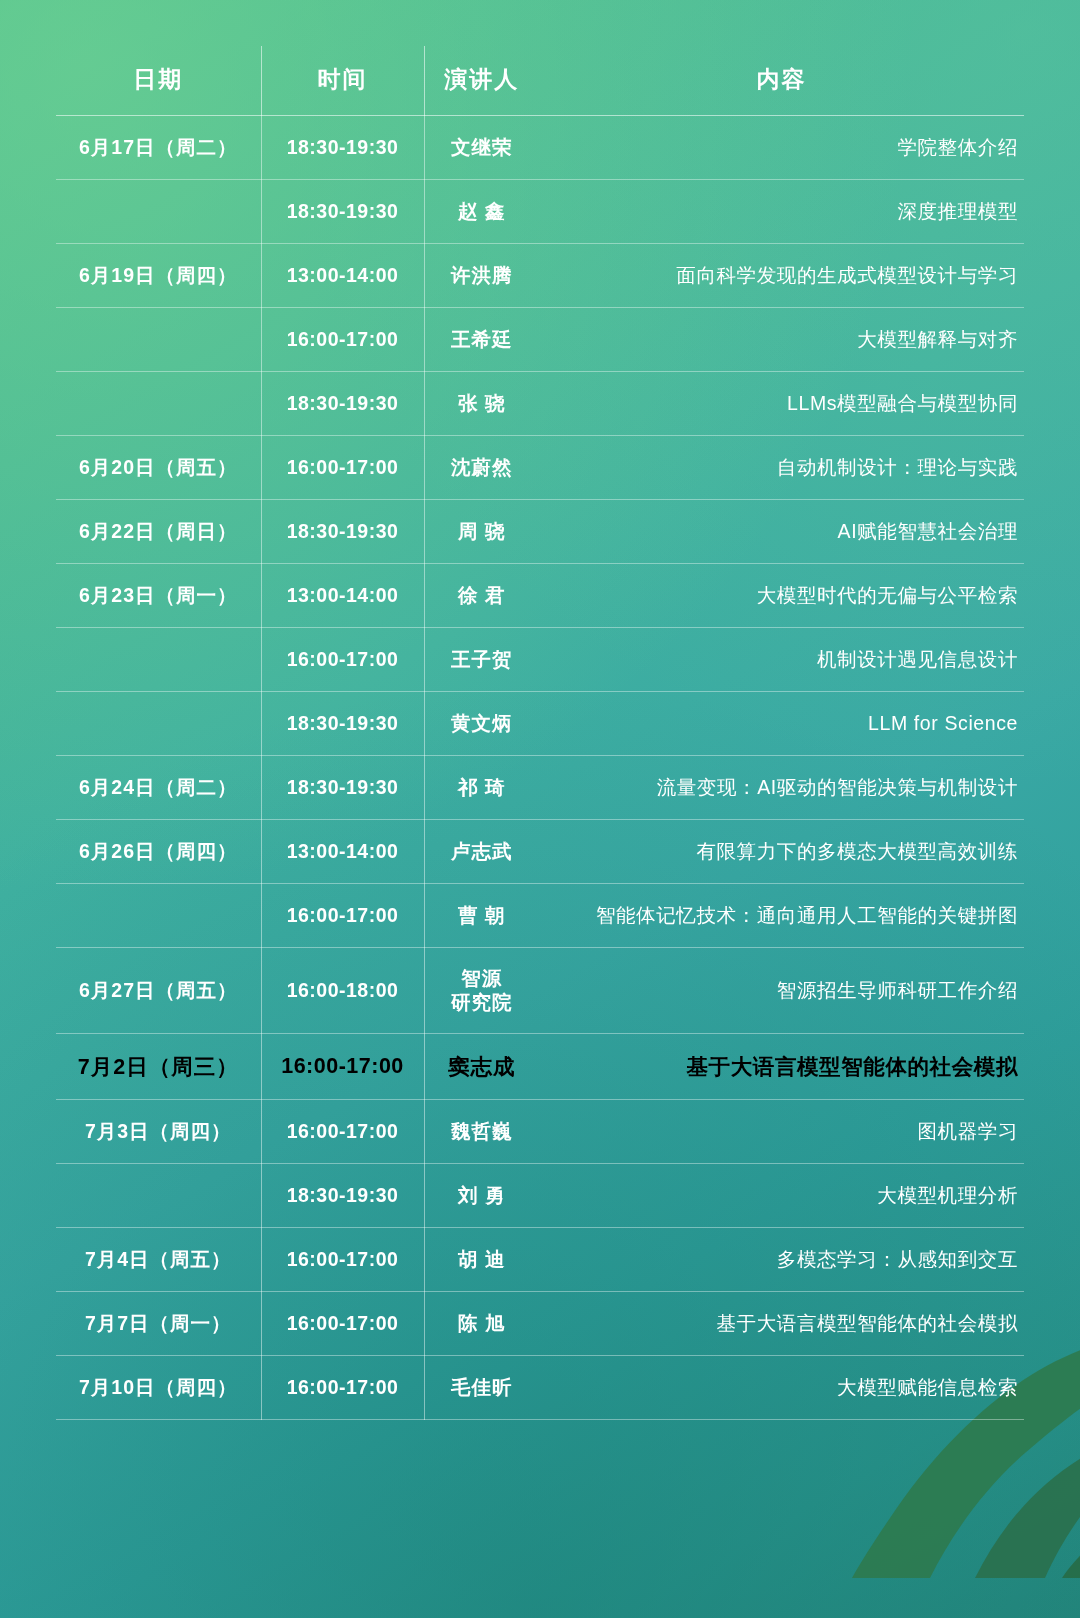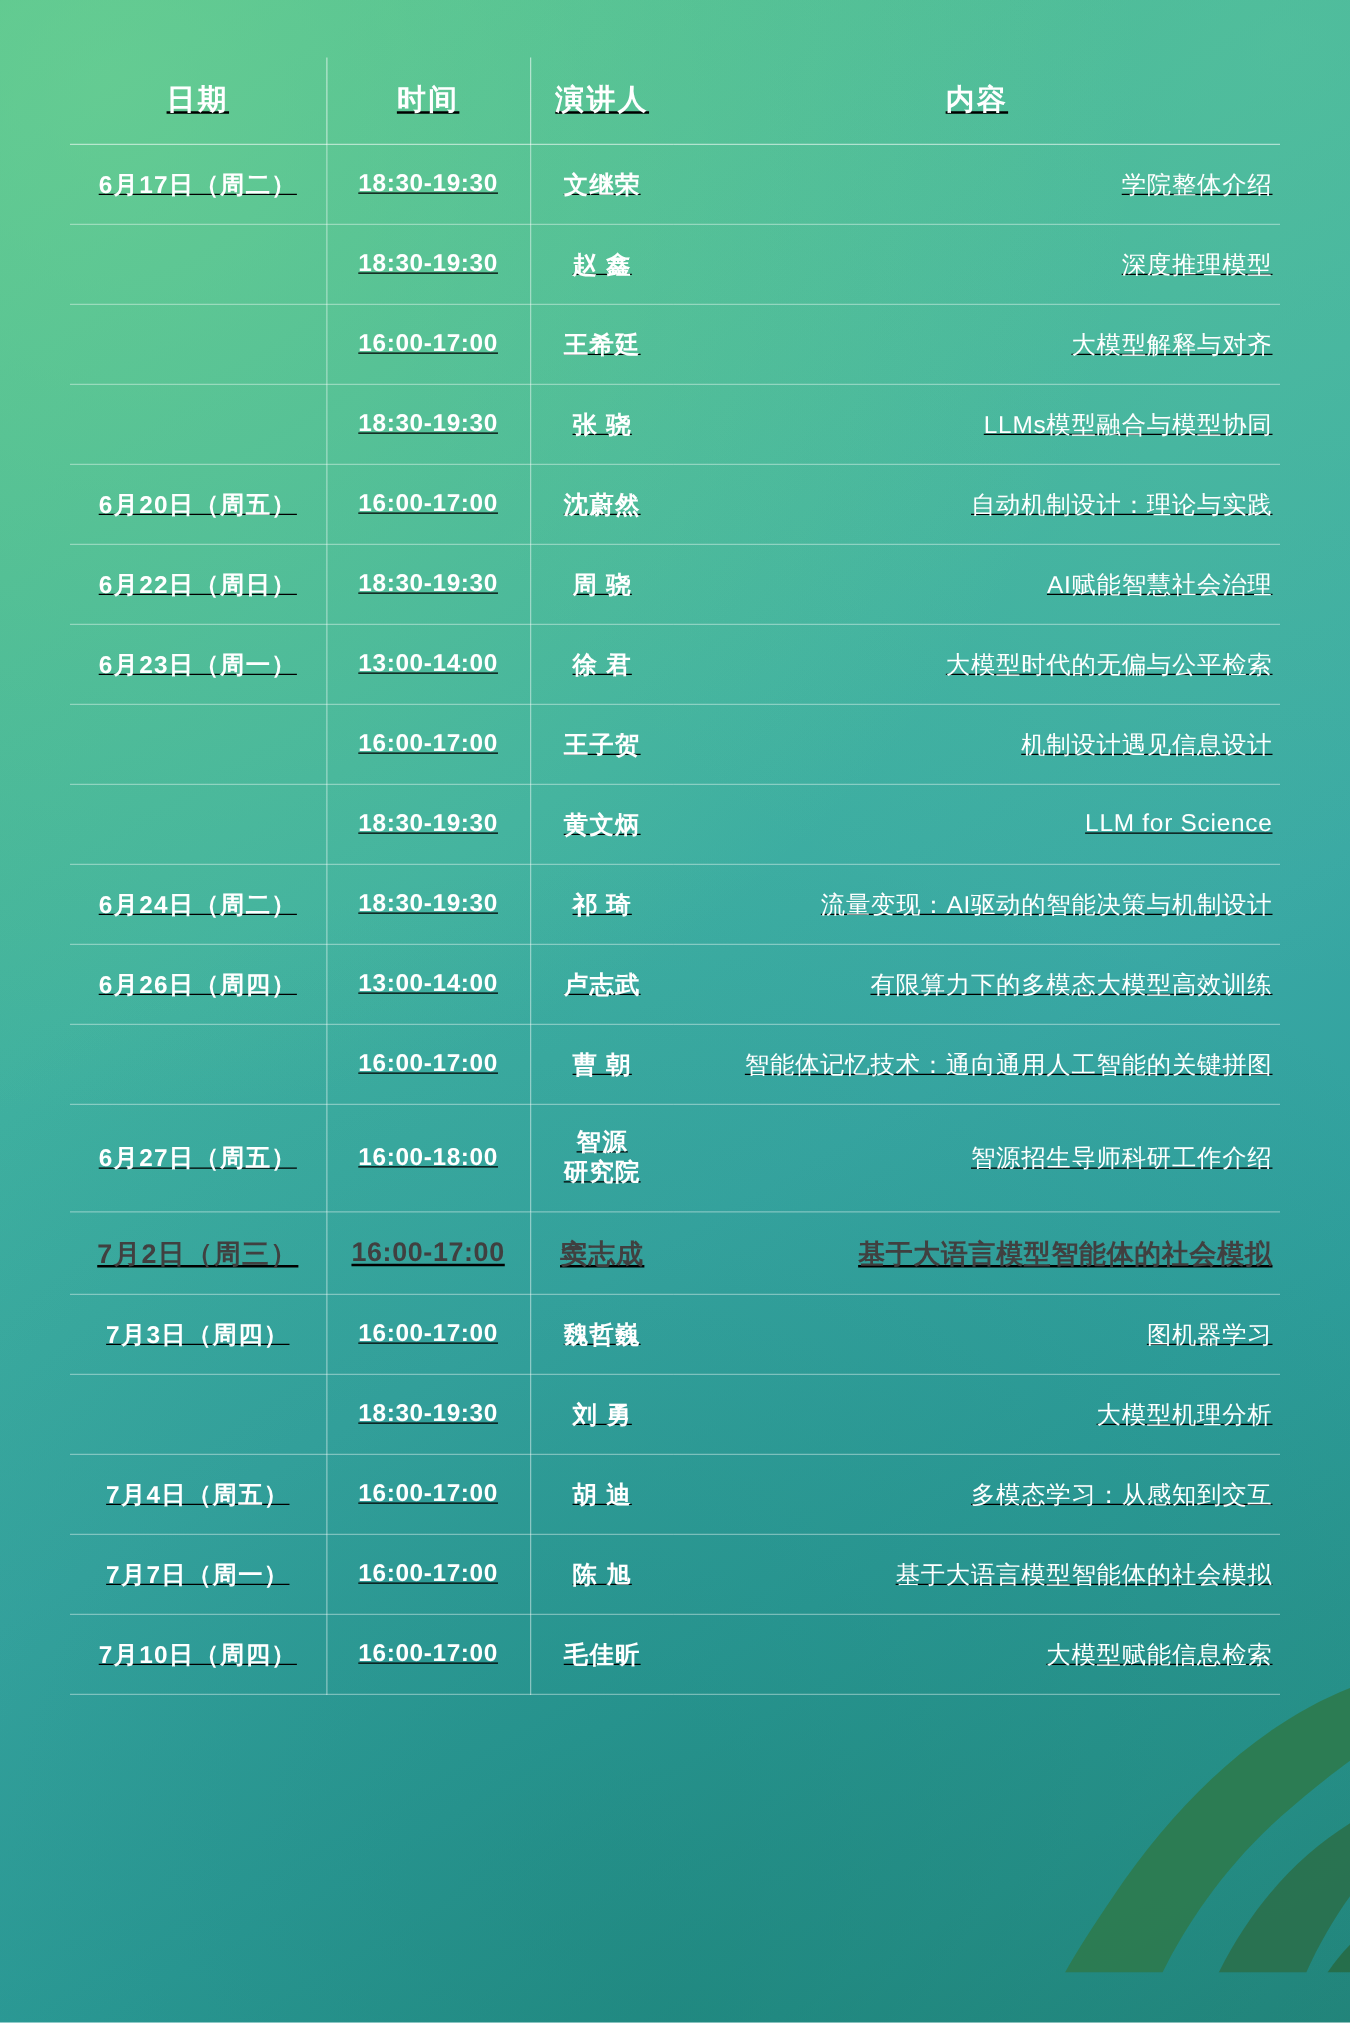--- a/index.html
+++ b/index.html
@@ -33,21 +33,20 @@
     width: 340px;
     height: 300px;
   }
   .table-wrap {
     position: absolute;
     left: 0;
     top: 0;
     width: 1080px;
     padding: 46px 28px 40px 56px;
     box-sizing: border-box;
-    text-decoration: underline;
   }
   table.schedule {
     width: 968px;
     border-collapse: collapse;
     table-layout: fixed;
   }
   table.schedule col.c-date { width: 205px; }
   table.schedule col.c-time { width: 163px; }
   table.schedule col.c-speaker { width: 115px; }
   table.schedule col.c-content { width: 485px; }
@@ -80,21 +79,21 @@
     padding-left: 22px;
     letter-spacing: 0.6px;
   }
   td.vline-r {
     border-right: 1px solid rgba(255,255,255,0.45);
   }
   th.vline-r {
     border-right: 1px solid rgba(255,255,255,0.55);
   }
   tr.highlight td {
-    color: #404040;
+    color: #000000;
     font-size: 21.5px;
     font-weight: bold;
   }
   tr.highlight td.content {
     font-size: 21.5px;
   }
   .speaker-two-line {
     line-height: 1.25;
   }
   td.empty-date {
@@ -135,20 +134,26 @@
           <td class="speaker">文继荣</td>
           <td class="content">学院整体介绍</td>
         </tr>
         <tr>
           <td class="date vline-r empty-date"></td>
           <td class="time vline-r">18:30-19:30</td>
           <td class="speaker">赵 鑫</td>
           <td class="content">深度推理模型</td>
         </tr>
         <tr>
+          <td class="date vline-r">6月19日（周四）</td>
+          <td class="time vline-r">13:00-14:00</td>
+          <td class="speaker">许洪腾</td>
+          <td class="content">面向科学发现的生成式模型设计与学习</td>
+        </tr>
+        <tr>
           <td class="date vline-r empty-date"></td>
           <td class="time vline-r">16:00-17:00</td>
           <td class="speaker">王希廷</td>
           <td class="content">大模型解释与对齐</td>
         </tr>
         <tr>
           <td class="date vline-r empty-date"></td>
           <td class="time vline-r">18:30-19:30</td>
           <td class="speaker">张 骁</td>
           <td class="content">LLMs模型融合与模型协同</td>

